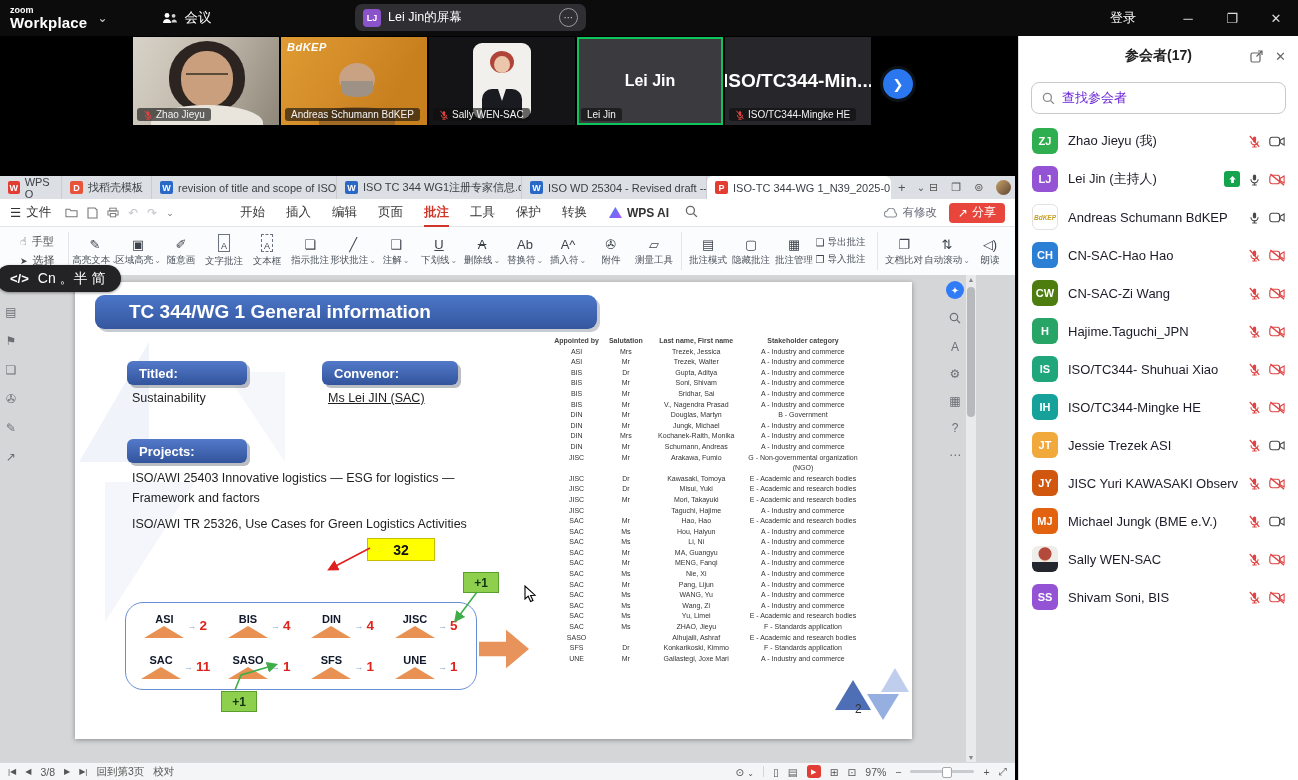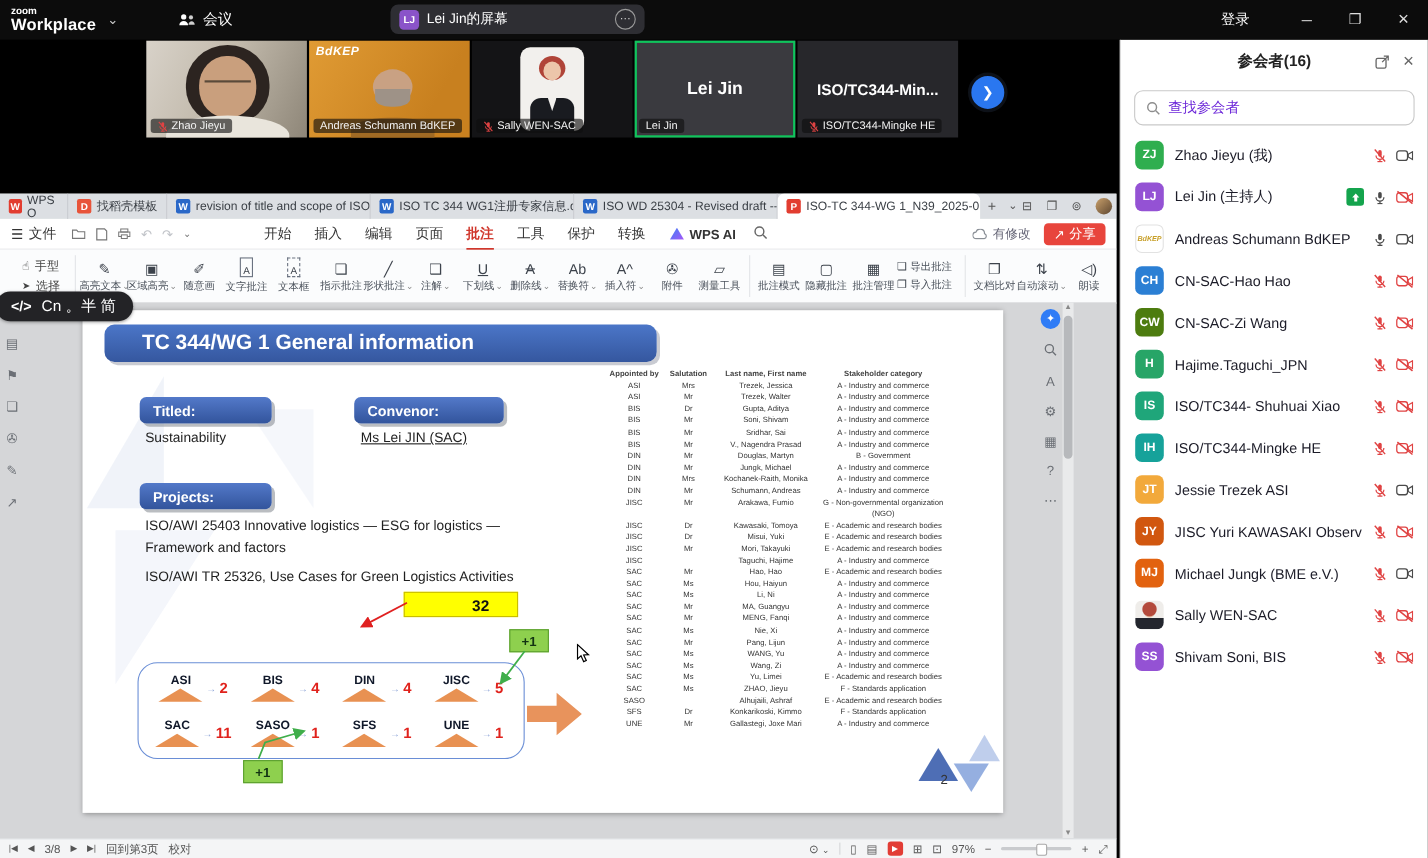--- a/index.html
+++ b/index.html
@@ -17,21 +17,21 @@
   .zb-ellipsis{margin-left:auto;width:17px;height:17px;border:1px solid #9b9b9b;border-radius:50%;color:#cfcfcf;font-size:10px;display:flex;align-items:center;justify-content:center;}
   .zb-right{margin-left:auto;display:flex;align-items:center;gap:0;}
   .zb-login{font-size:13px;margin-right:30px;}
   .wbtn{width:44px;height:36px;display:flex;align-items:center;justify-content:center;color:#ddd;font-size:13px;}
   
   .videoarea{position:absolute;left:0;top:36px;width:1015px;height:140px;background:#000;}
   .tiles{position:absolute;left:133px;top:1px;display:flex;gap:2px;}
   .tile{width:146px;height:88px;position:relative;background:#1e1e21;overflow:hidden;}
   .tile.active{outline:2px solid #10c45c;outline-offset:-2px;}
   .tile-center{width:100%;height:100%;display:flex;align-items:center;justify-content:center;color:#fff;font-weight:bold;font-size:16px;white-space:nowrap;}
-  .tile-center.small{font-size:14px;text-align:right;}
+  .tile-center.small{font-size:19px;text-align:right;}
   .tile-label{position:absolute;left:4px;bottom:4px;background:rgba(15,15,15,.62);border-radius:3px;padding:1px 6px;font-size:10px;color:#f2f2f2;display:flex;align-items:center;gap:3px;white-space:nowrap;max-width:136px;overflow:hidden;}
   .t-photo1{background:linear-gradient(115deg,#d8d2c9,#c2baac 45%,#8e8678);}
   .p1-hair{position:absolute;left:36px;top:4px;width:76px;height:72px;background:#2c2420;border-radius:50% 50% 46% 46%;}
   .p1-face{position:absolute;left:48px;top:14px;width:52px;height:56px;background:#c99f7d;border-radius:48%;}
   .p1-gl{position:absolute;left:53px;top:36px;width:42px;height:10px;border-top:2px solid #5a4a3a;}
   .p1-body{position:absolute;left:18px;bottom:-16px;width:112px;height:36px;background:#e9e5dc;border-radius:50% 50% 0 0;}
   .t-photo2{background:linear-gradient(120deg,#e09b34,#c8801f 75%);}
   .p2-logo{position:absolute;left:6px;top:4px;color:#fff;font-size:11px;font-weight:bold;font-style:italic;letter-spacing:.5px;}
   .p2-head{position:absolute;left:58px;top:26px;width:36px;height:32px;background:#c9a183;border-radius:50%;}
   .p2-beard{position:absolute;left:60px;top:44px;width:32px;height:16px;background:#9e9287;border-radius:0 0 45% 45%;}
@@ -92,21 +92,21 @@
   .ai-dot{width:18px;height:18px;border-radius:50%;background:#2f7cf6;color:#fff;font-size:10px;display:flex;align-items:center;justify-content:center;}
   .scrollbar{position:absolute;left:966px;top:0;width:10px;height:487px;background:#e9eaeb;}
   .sc-thumb{position:absolute;left:1px;top:12px;width:8px;height:130px;background:#b7b9bc;border-radius:4px;}
   .sc-arr{position:absolute;left:0;width:10px;text-align:center;font-size:7px;color:#888;}
   .page{position:absolute;left:75px;top:7px;width:837px;height:457px;background:#fff;box-shadow:0 1px 5px rgba(0,0,0,.35);overflow:hidden;}
   
   .tri{position:absolute;width:0;height:0;}
   .sl-title{position:absolute;left:20px;top:13px;width:468px;height:34px;background:linear-gradient(180deg,#4b76c8,#35579f);border-radius:9px;color:#fff;font-size:19px;font-weight:bold;display:flex;align-items:center;padding-left:34px;box-shadow:3px 3px 0 rgba(60,70,95,.28);}
   .sl-btn{position:absolute;height:24px;background:linear-gradient(180deg,#5379c9,#32549c);border-radius:6px;color:#fff;font-weight:bold;font-size:13px;display:flex;align-items:center;padding-left:12px;box-shadow:3px 3px 0 rgba(130,134,142,.55);}
   .sl-text{position:absolute;font-size:12.5px;color:#1f1f1f;line-height:1.6;}
-  .note32{position:absolute;left:292px;top:256px;width:66px;height:21px;background:#ffff00;border:1px solid #c9bd00;display:flex;align-items:center;justify-content:center;font-size:14px;font-weight:bold;color:#111;padding-left:36px;}
+  .note32{position:absolute;left:292px;top:256px;width:66px;height:21px;background:#ffff00;border:1px solid #c9bd00;display:flex;align-items:center;justify-content:center;font-size:14px;font-weight:bold;color:#111;}
   .plus{position:absolute;width:34px;height:19px;background:#8ed04e;border:1px solid #5a9e2e;display:flex;align-items:center;justify-content:center;font-size:12px;font-weight:bold;color:#123312;}
   .orgbox{position:absolute;left:50px;top:320px;width:352px;height:88px;border:1.6px solid #6a8ed6;border-radius:18px;background:#fff;display:grid;grid-template-columns:repeat(4,1fr);grid-template-rows:1fr 1fr;align-items:center;padding:2px 8px;box-sizing:border-box;}
   .org{display:flex;align-items:center;justify-content:center;gap:3px;}
   .org-l{display:flex;flex-direction:column;align-items:center;line-height:1;}
   .org-code{font-size:11px;font-weight:bold;color:#10182a;margin-bottom:1px;}
   .org-tri{width:0;height:0;border-left:20px solid transparent;border-right:20px solid transparent;border-bottom:12px solid #e89152;}
   .org-arrow{color:#8fa6d8;font-size:9px;}
   .org-count{color:#e0221c;font-weight:bold;font-size:13.5px;}
   .bigarrow{position:absolute;left:404px;top:344px;width:50px;height:46px;background:#e8935c;clip-path:polygon(0 34%,54% 34%,54% 8%,100% 50%,54% 92%,54% 66%,0 66%);}
   .mtable{position:absolute;left:475px;top:54px;width:312px;display:table;font-size:7px;line-height:10.6px;color:#333;border-collapse:collapse;}
@@ -787,21 +787,21 @@
           <div class="sl-thumb"></div>
         </div>
       <span>+</span>
       <span>⤢</span>
     </div>
   </div>
 </div>
 
 <div class="panel">
   <div class="p-head">
-    <span>参会者(16)</span>
+    <span>参会者(17)</span>
     <span class="p-head-icons">
       <svg width="13" height="13" viewBox="0 0 13 13">
           <rect x="1" y="3" width="9" height="9" rx="1.5" fill="none" stroke="#666" stroke-width="1.2"></rect>
           <path d="M6.5 6.5L12 1M8 1h4v4" fill="none" stroke="#666" stroke-width="1.2"></path>
         </svg>
       <span style="font-size:13px;">✕</span>
     </span>
   </div>
   <div class="p-search">
     <svg width="13" height="13" viewBox="0 0 13 13">

